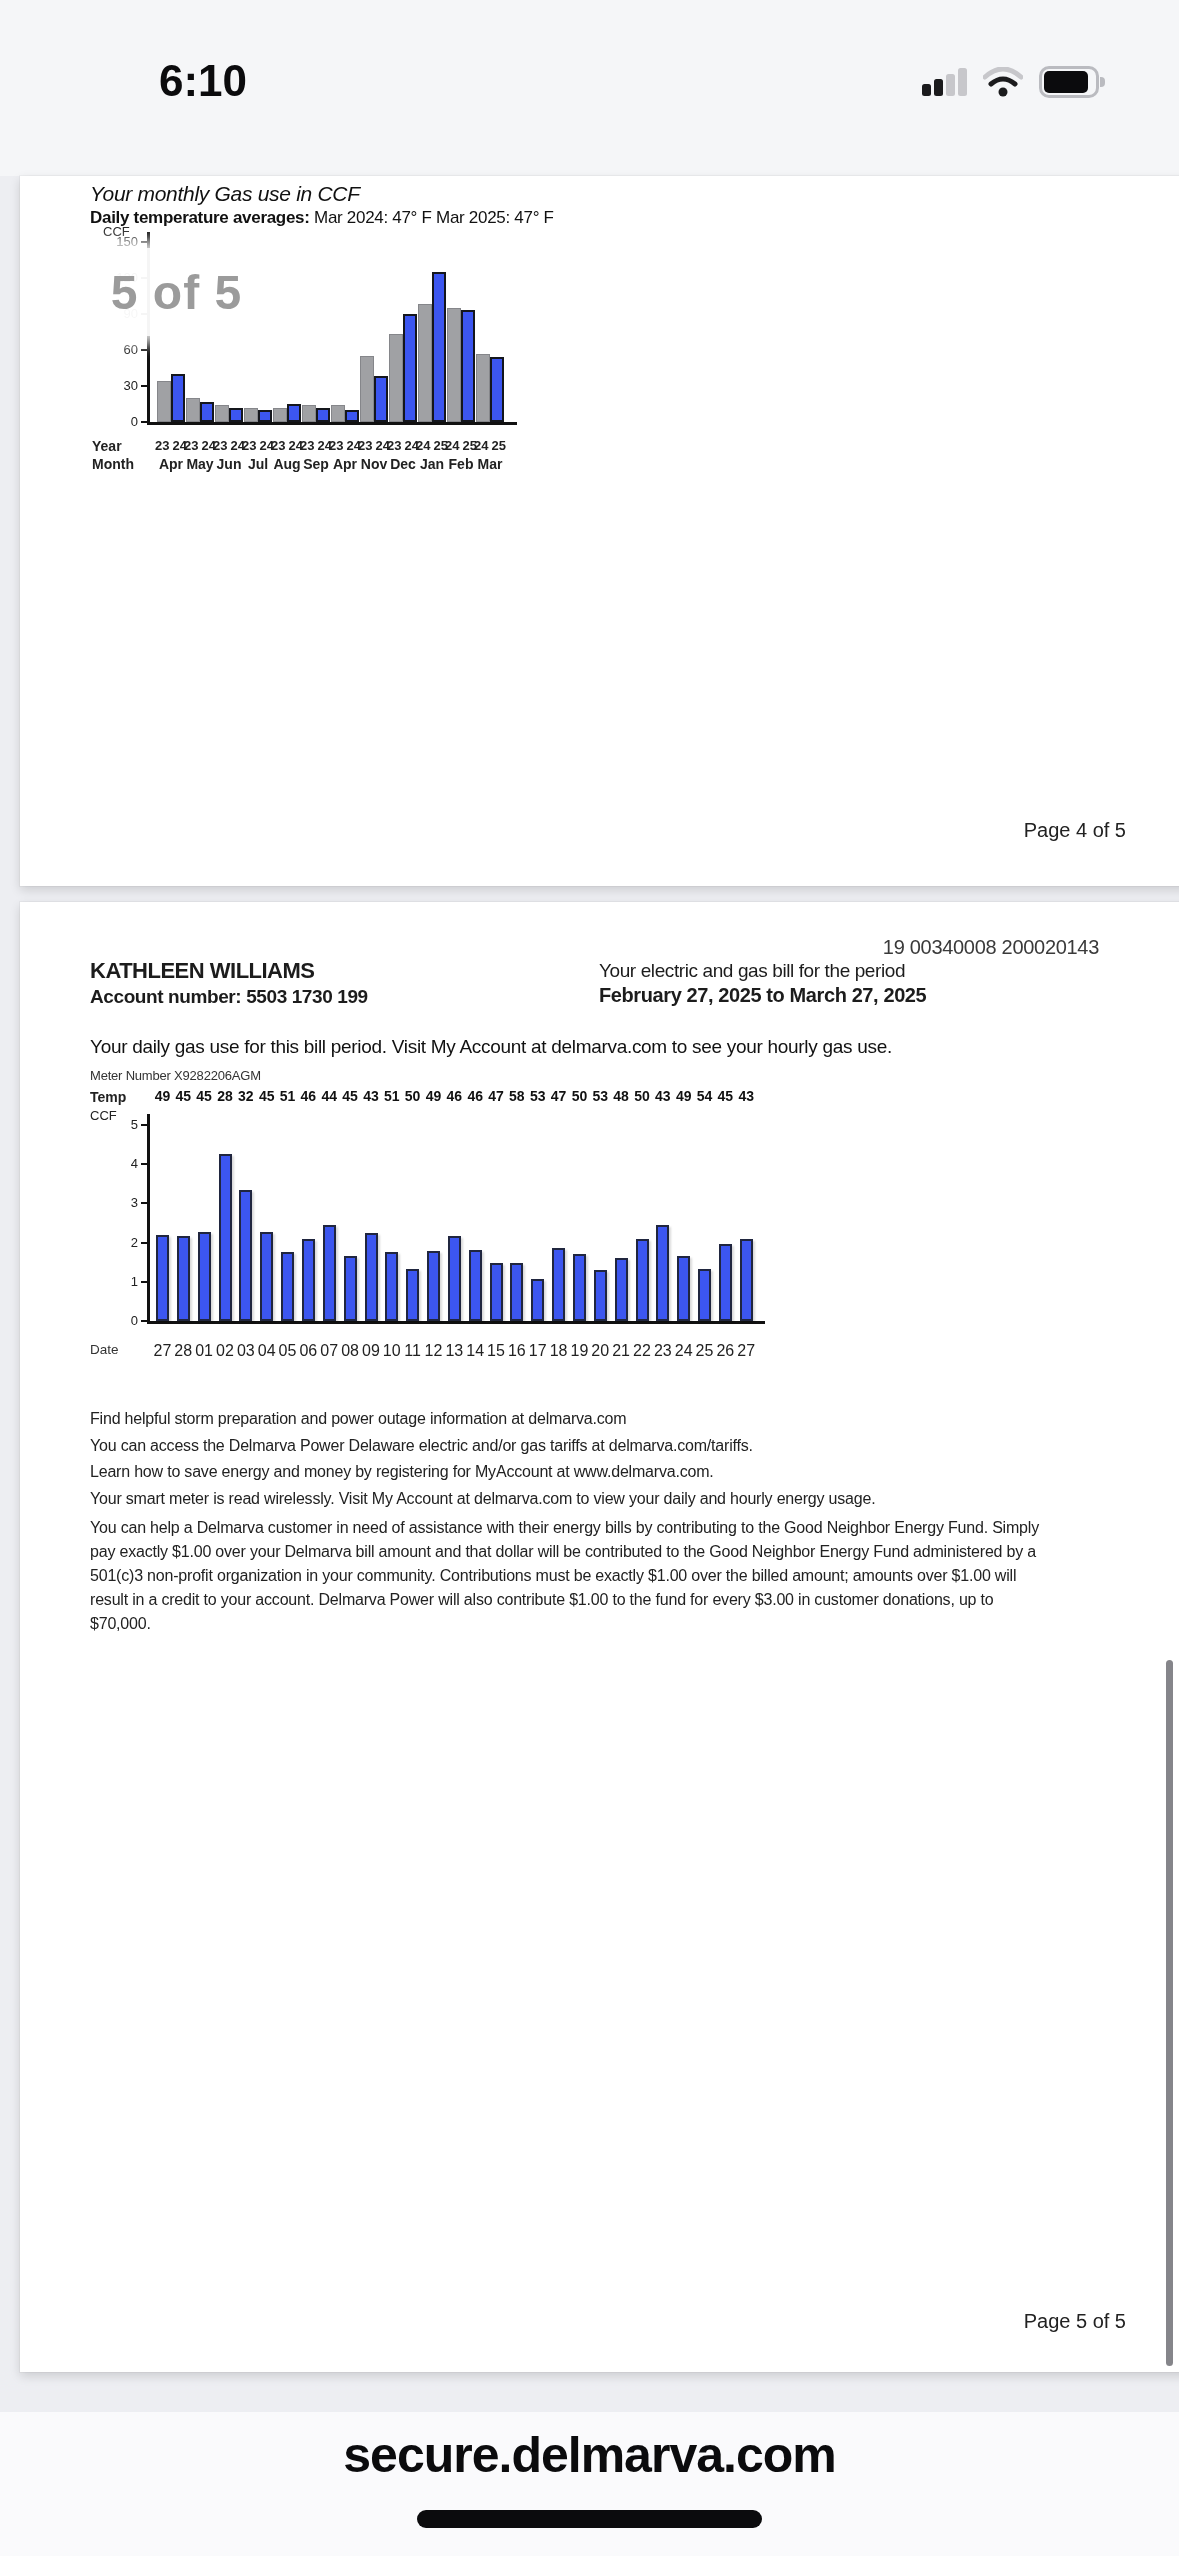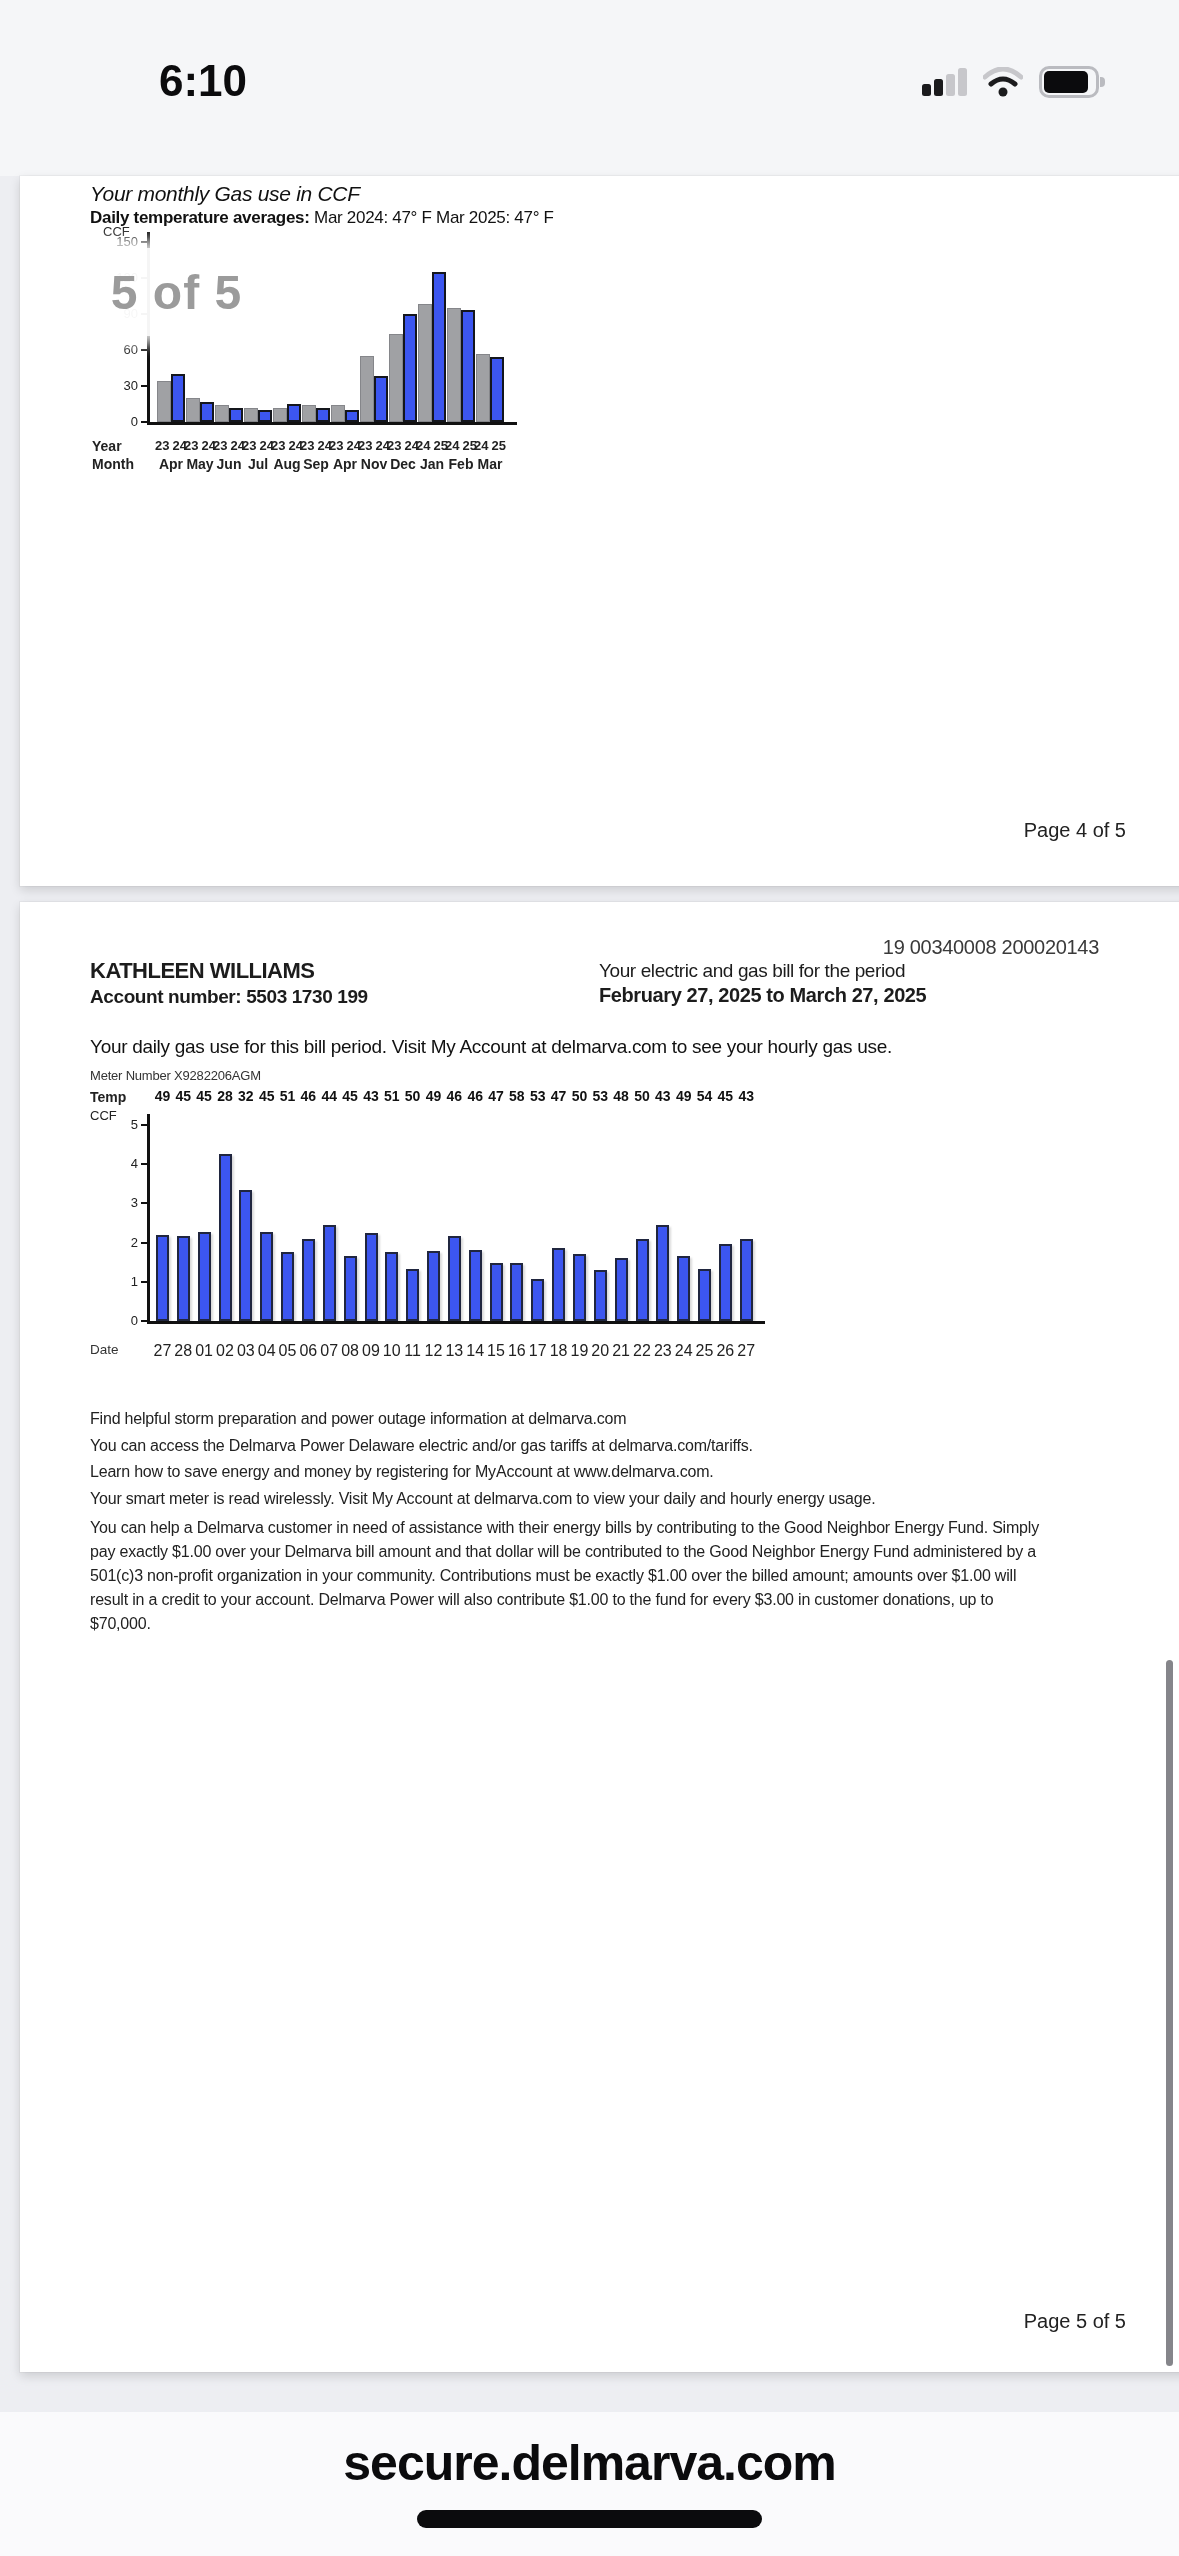--- a/index.html
+++ b/index.html
@@ -64,21 +64,21 @@
 
   .info-block{position:absolute;left:70px;top:508px;width:965px;}
   .info-line{font-size:16px;letter-spacing:-0.2px;color:#222;margin-bottom:8.5px;}
   .info-par{font-size:16px;letter-spacing:-0.2px;color:#222;line-height:24px;margin-top:6px;}
 
   
   .scrollbar{position:absolute;right:6px;top:1660px;width:7px;height:706px;background:#85858a;border-radius:4px;z-index:60;}
 
   
   .bottom-bar{position:absolute;left:0;top:2412px;width:1179px;height:144px;background:#fafafc;z-index:50;}
-  .url-text{position:absolute;left:0;top:22px;width:1179px;text-align:center;
+  .url-text{position:absolute;left:0;top:14px;width:1179px;text-align:center;
     font-size:50px;font-weight:700;color:#0b0b0d;letter-spacing:-1px;}
   .home-indicator{position:absolute;left:417px;top:98px;width:345px;height:18px;border-radius:9px;background:#0b0b0d;}
 </style>
 </head>
 <body>
 
 <div class="top-strip"></div>
 
 <div class="status-bar">
   <div class="status-time">6:10</div>

